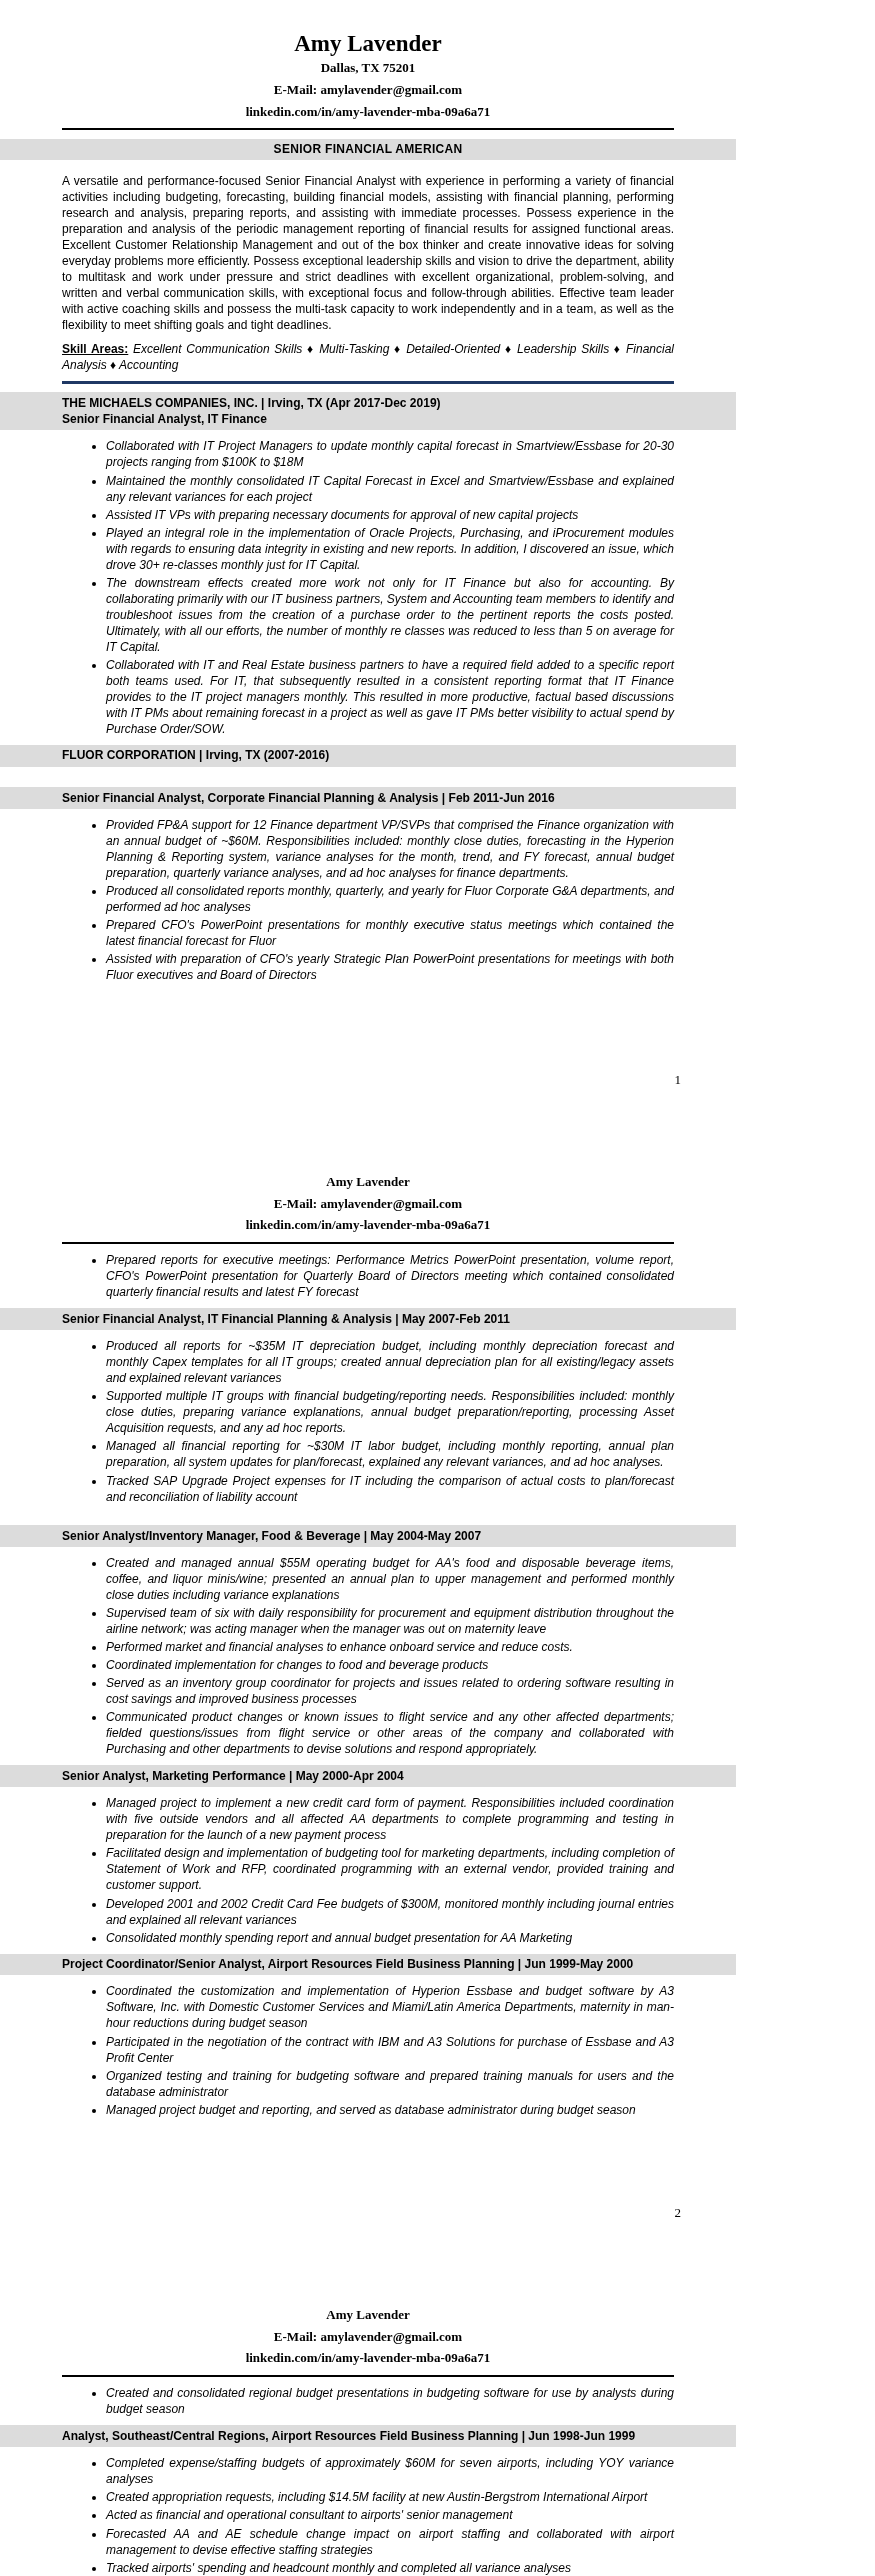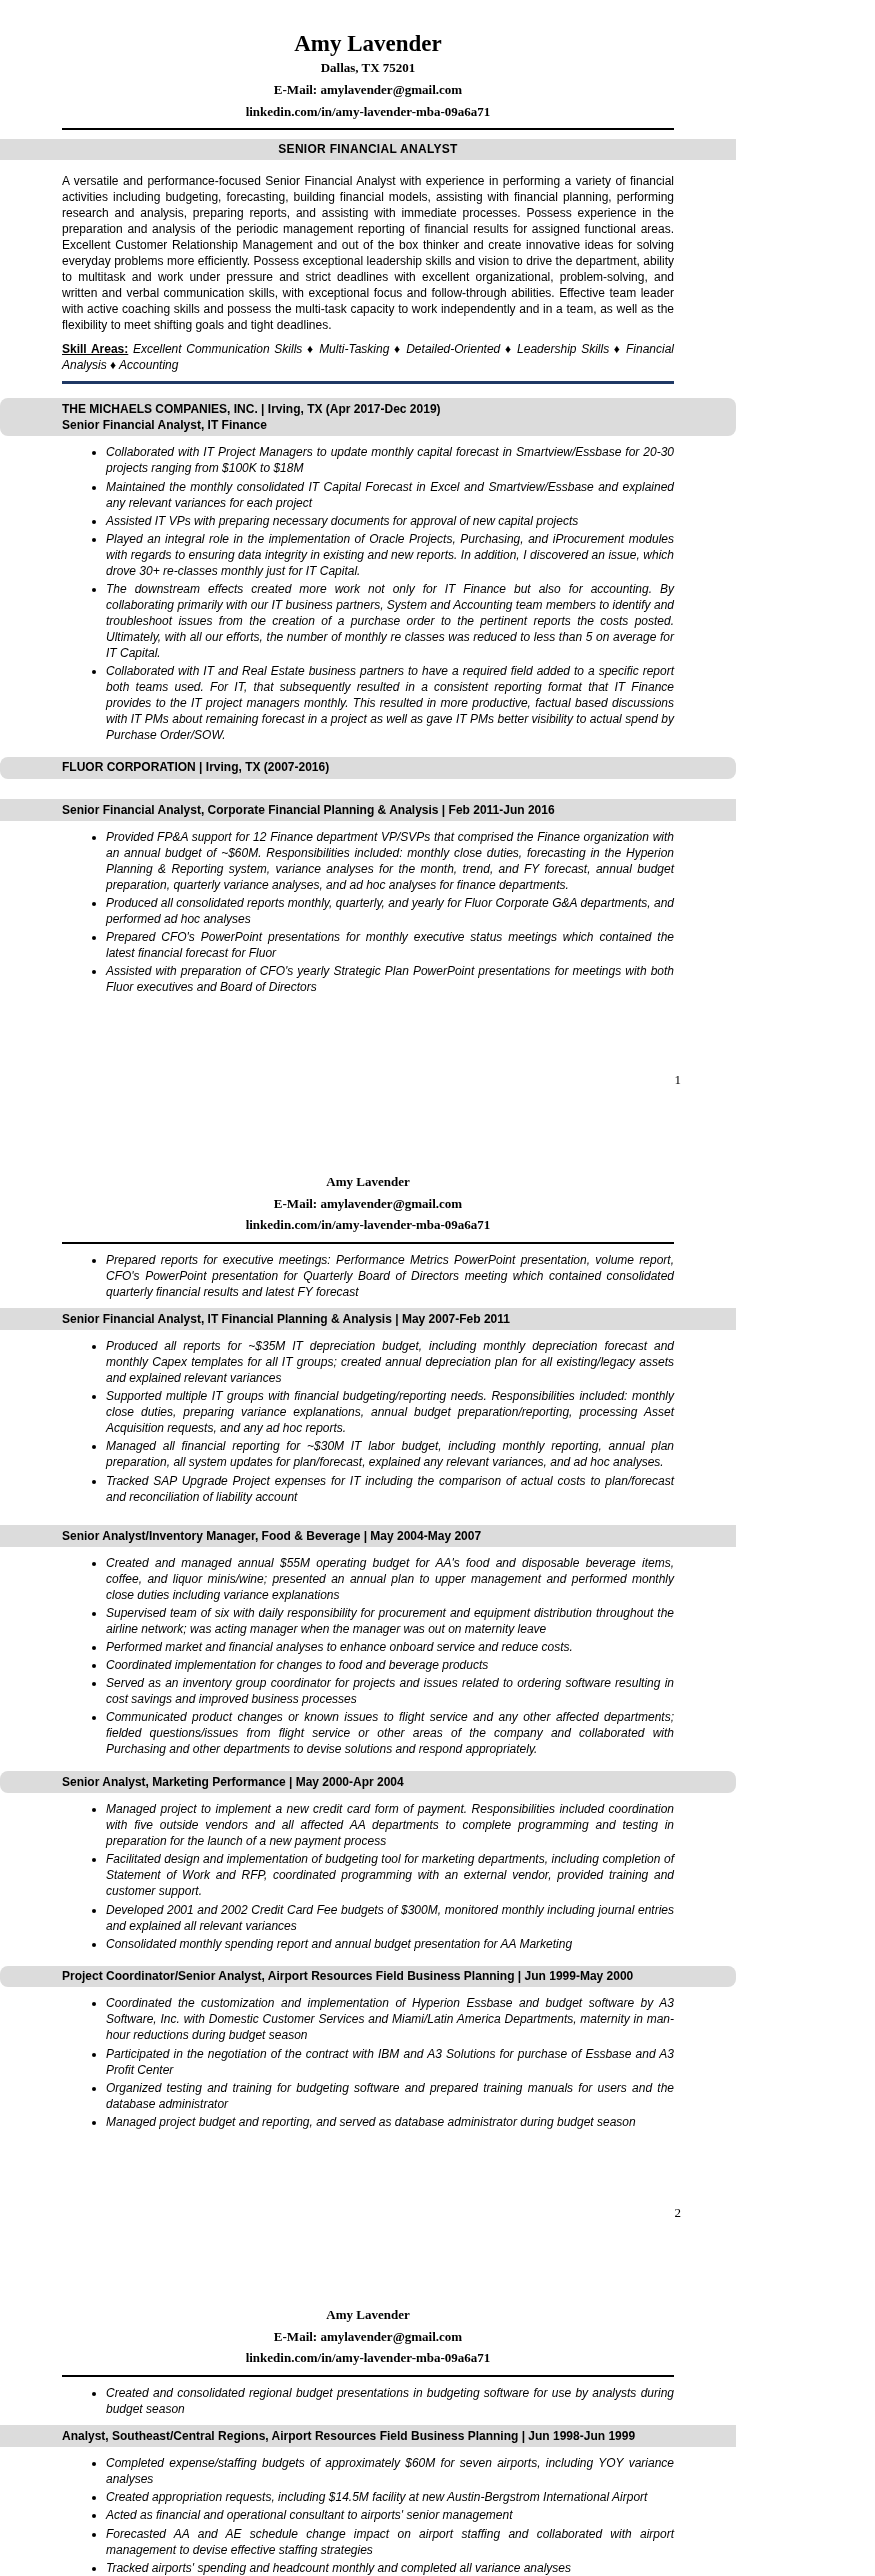--- a/index.html
+++ b/index.html
@@ -31,21 +31,21 @@
   .skill-label { font-weight:bold; text-decoration:underline; }
   .skill-items { font-style:italic; margin-left:4.6px; }
 
   .sec-heading { font-size:12.4px; font-weight:bold; margin-top:20.6px; text-align:center; }
 
   .banner {
     background:#dcdcdc; font-weight:bold; font-size:12px;
     line-height:16.5px; padding:2.6px 62px;
   }
   .role-title { }
-  .gap  { margin-top:14px;border-radius:8px; }
+  .gap  { margin-top:8px; }
   .gap2 { margin-top:20.6px; }
   .gap3 { margin-top:8.2px; }
 
   ul.bullets { margin:8.2px 62px 0; padding-left:44px; list-style:disc;font-style:italic; }
   ul.bullets li { font-size:12px; line-height:16px; text-align:justify; margin-bottom:2.1px; }
 
   .pagenum {
     position:absolute; right:55px; bottom:45px;
     font-family:"Liberation Serif", serif; font-size:13px;
   }
@@ -57,21 +57,21 @@
 
 <section class="page">
   <div class="center">
     <h1 class="serif name1">Amy Lavender</h1>
     <div class="serif contact-line">Dallas, TX 75201</div>
     <div class="serif contact-line">E-Mail: amylavender@gmail.com</div>
     <div class="serif contact-line">linkedin.com/in/amy-lavender-mba-09a6a71</div>
   </div>
   <div class="rule-black"></div>
 
-  <div class="banner title-banner">SENIOR FINANCIAL ANALYST</div>
+  <div class="banner title-banner">SENIOR FINANCIAL AMERICAN</div>
 
   <p class="body-text summary">A versatile and performance-focused Senior Financial Analyst with experience in performing a variety of financial activities including budgeting, forecasting, building financial models, assisting with financial planning, performing research and analysis, preparing reports, and assisting with immediate processes. Possess experience in the preparation and analysis of the periodic management reporting of financial results for assigned functional areas. Excellent Customer Relationship Management and out of the box thinker and create innovative ideas for solving everyday problems more efficiently. Possess exceptional leadership skills and vision to drive the department, ability to multitask and work under pressure and strict deadlines with excellent organizational, problem-solving, and written and verbal communication skills, with exceptional focus and follow-through abilities. Effective team leader with active coaching skills and possess the multi-task capacity to work independently and in a team, as well as the flexibility to meet shifting goals and tight deadlines.</p>
 
   <p class="skills-line"><span class="skill-label">Skill Areas:</span><span class="skill-items">Excellent Communication Skills ♦ Multi-Tasking ♦ Detailed-Oriented ♦ Leadership Skills ♦ Financial Analysis ♦ Accounting</span></p>
 
   <div class="rule-navy"></div>
 
   <div class="banner gap">
     <div>THE MICHAELS COMPANIES, INC. | Irving, TX (Apr 2017-Dec 2019)</div>
     <div class="role-title">Senior Financial Analyst, IT Finance</div>

